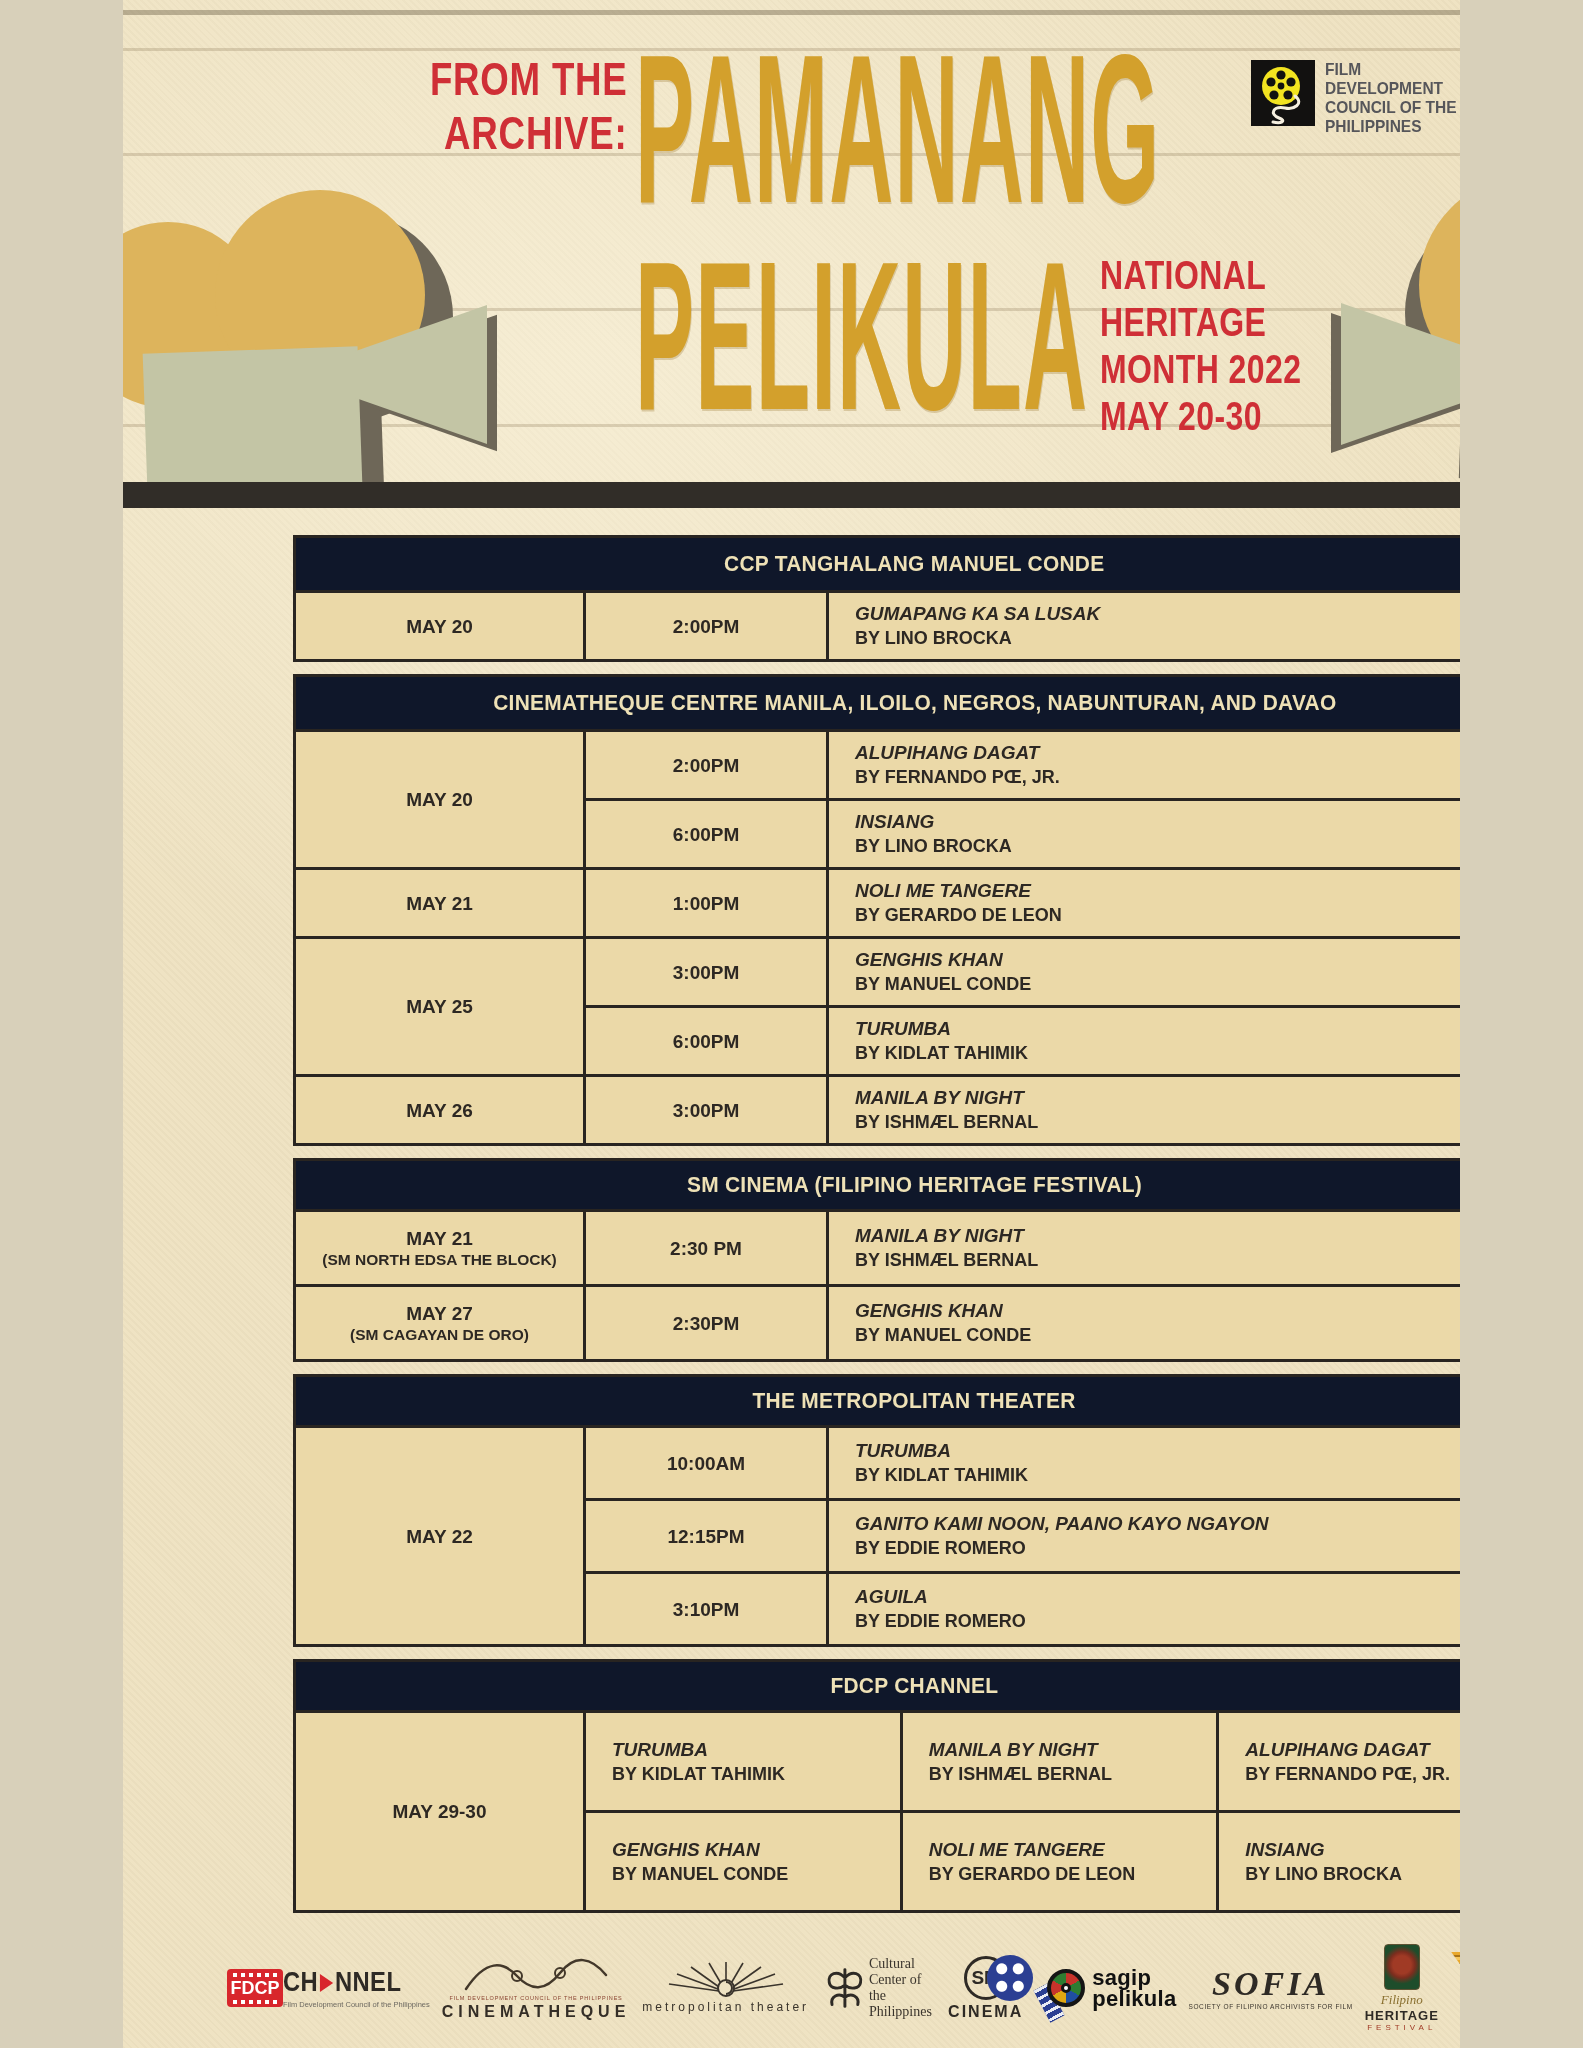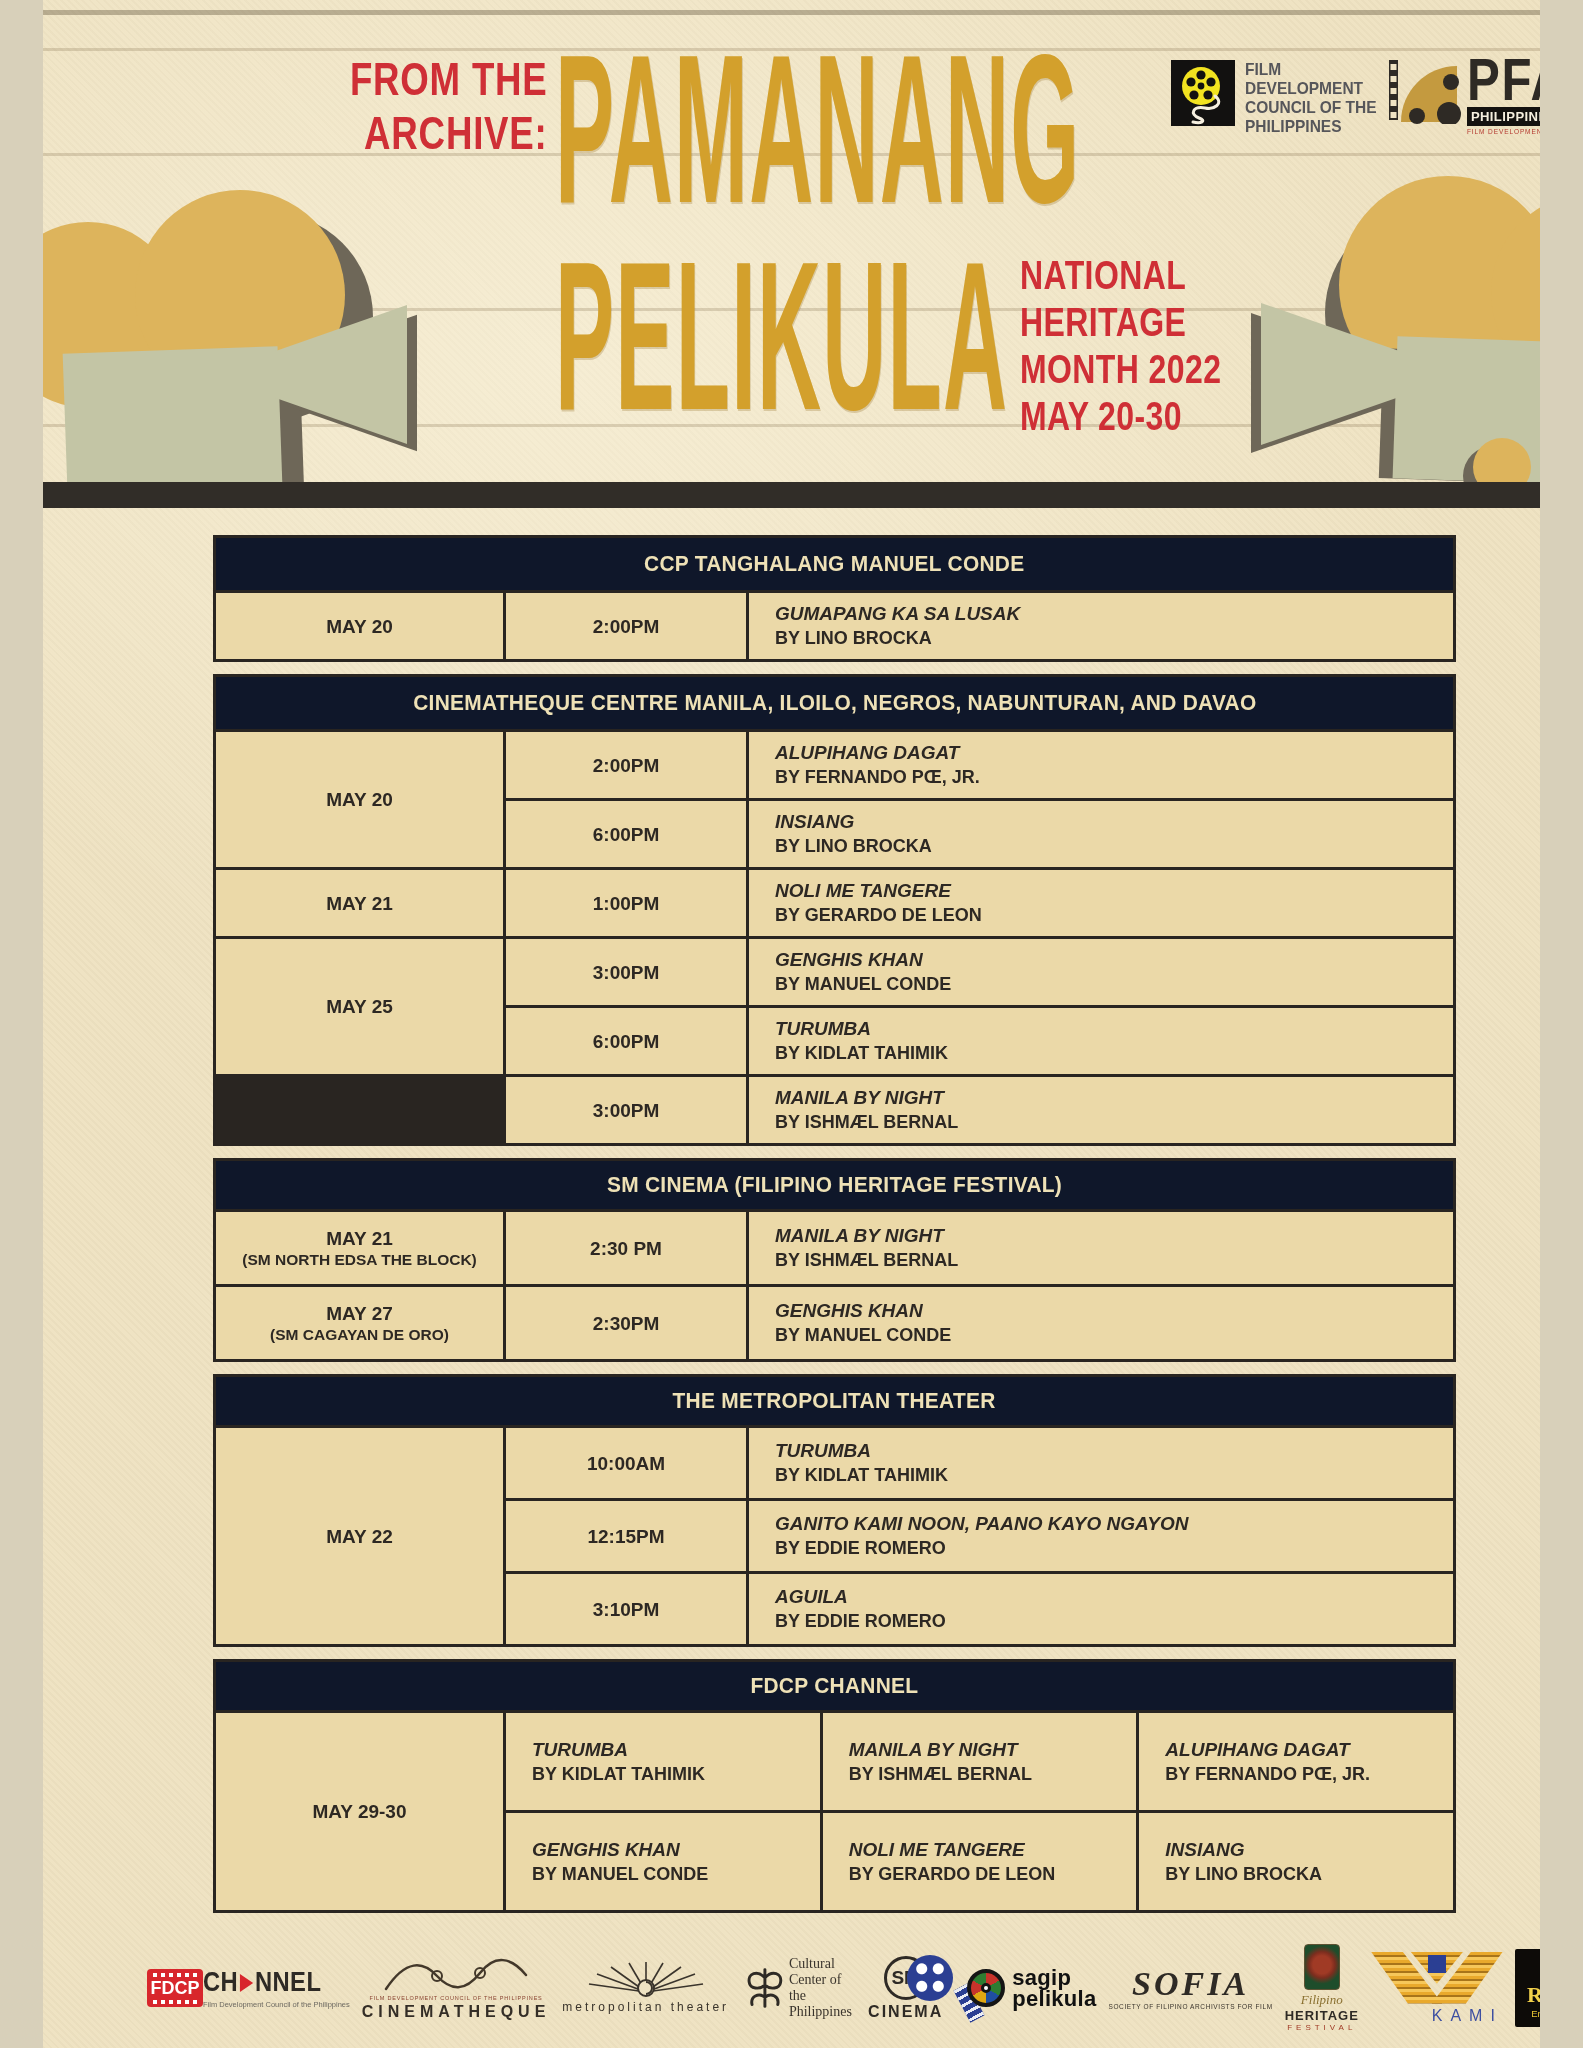--- a/index.html
+++ b/index.html
@@ -1,17 +1,17 @@
 <!DOCTYPE html>
 <html><head>
 <meta charset="utf-8">
 <style>
   *{margin:0;padding:0;box-sizing:border-box}
   html,body{background:#d8d0ba}
-  .poster{position:relative;width:1497px;height:2048px;overflow:hidden;margin:0 auto;
+  .poster{position:relative;width:1337px;height:2048px;overflow:hidden;margin:0 auto;
     font-family:"Liberation Sans",sans-serif;color:#2d2823;
     background:
       radial-gradient(1400px 900px at 35% 18%, rgba(255,250,232,.45), transparent 65%),
       repeating-linear-gradient(45deg, rgba(120,100,60,.04) 0 2px, rgba(0,0,0,0) 2px 5px),
       #efe3c3;}
   .rule{position:absolute;left:0;right:0;background:rgba(125,105,70,.24);pointer-events:none}
 
   
   .kicker{position:absolute;left:230px;top:52px;width:352px;text-align:right;color:#cf2f36;
     font-weight:bold;font-size:47px;line-height:54px;letter-spacing:1px;
@@ -282,20 +282,23 @@
         <i>GENGHIS KHAN</i>
         <b>BY MANUEL CONDE</b>
       </div>
       <div class="cell" style="grid-column:2;grid-row:6">
           <span>6:00PM</span>
         </div>
       <div class="cell film" style="grid-column:3;grid-row:6">
         <i>TURUMBA</i>
         <b>BY KIDLAT TAHIMIK</b>
       </div>
+      <div class="cell" style="grid-column:1;grid-row:7">
+          <span>MAY 26</span>
+        </div>
       <div class="cell" style="grid-column:2;grid-row:7">
           <span>3:00PM</span>
         </div>
       <div class="cell film" style="grid-column:3;grid-row:7">
         <i>MANILA BY NIGHT</i>
         <b>BY ISHMÆL BERNAL</b>
       </div>
     </div>
 
     <div class="sched t2s">

